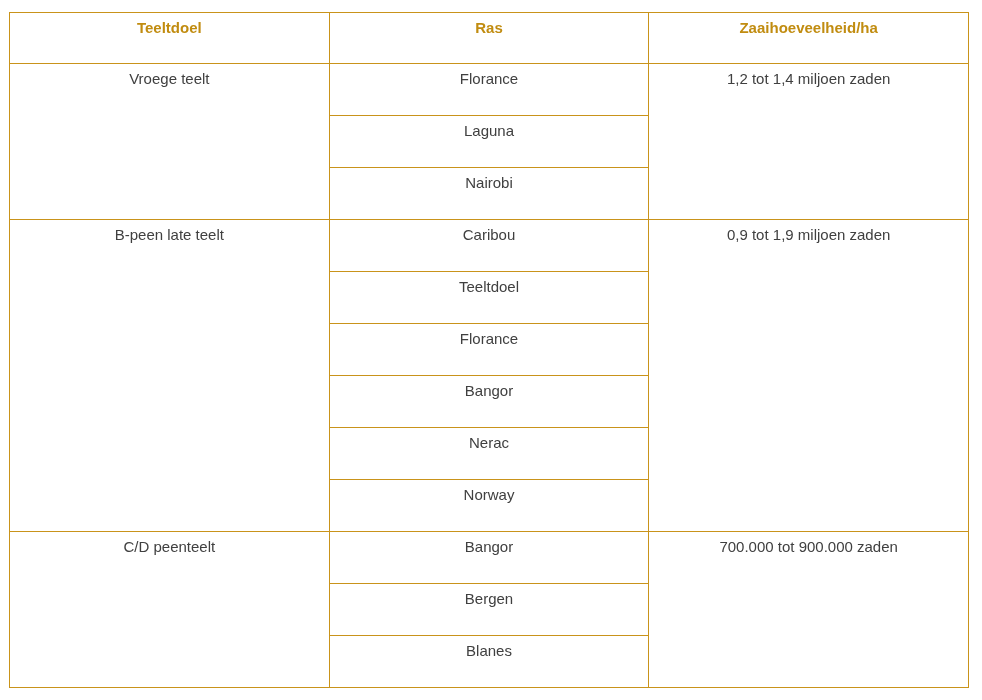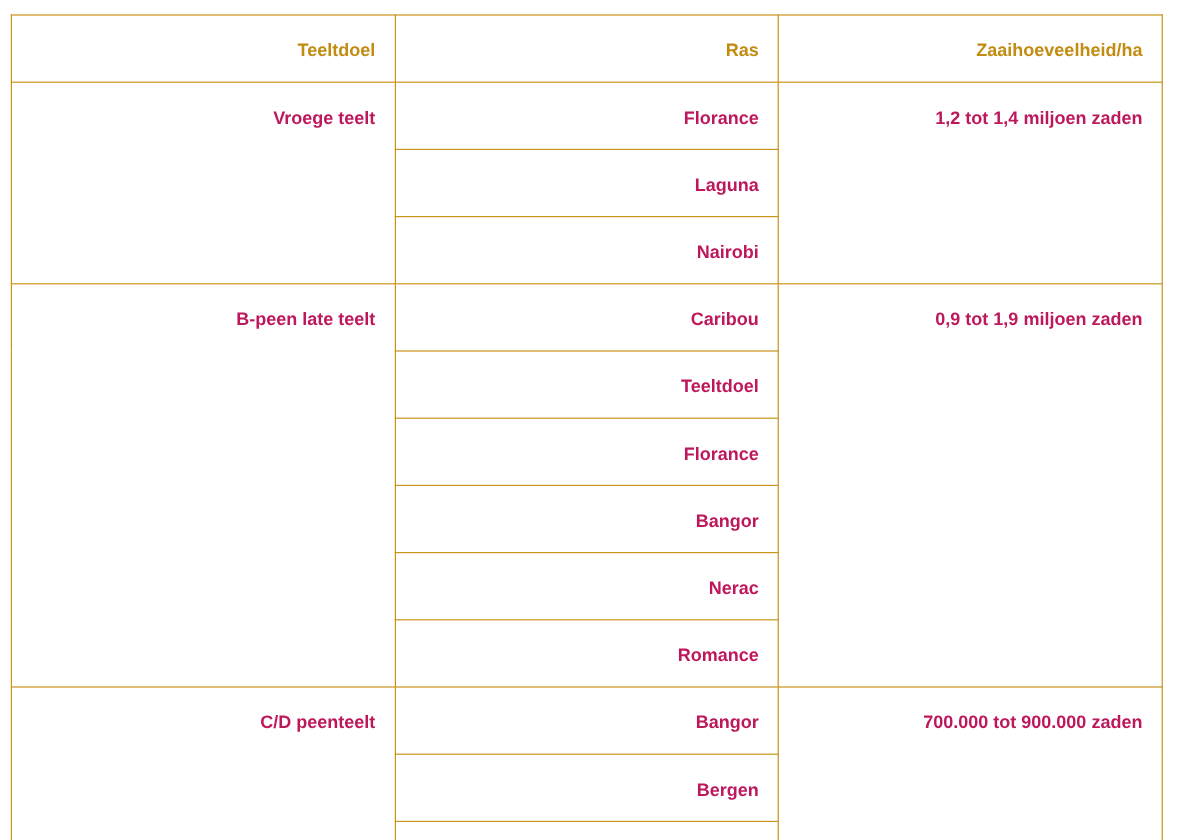--- a/index.html
+++ b/index.html
@@ -19,36 +19,36 @@
     width: 960px;
     border-collapse: collapse;
     table-layout: fixed;
     border: 1.5px solid #C9931A;
   }
   table.cultivation col { width: 33.33%; }
   table.cultivation th,
   table.cultivation td {
     border: 1.5px solid #C9931A;
     vertical-align: top;
-    text-align: right;
-    padding: 20px 16px 16px 16px;
+    text-align: center;
+    padding: 5px 16px 16px 16px;
     box-sizing: border-box;
     font-size: 15px;
     line-height: 19px;
     background: #ffffff;
   }
   table.cultivation th {
     height: 51px;
     color: #C18C10;
     font-weight: bold;
   }
   table.cultivation td {
     height: 52px;
-    color: #be185d;
-    font-weight: bold;
+    color: #404040;
+    font-weight: normal;
   }
 </style>
 </head>
 <body>
 
 <div class="page">
   <table class="cultivation">
     <colgroup>
         <col>
         <col>
@@ -86,21 +86,21 @@
       <tr>
         <td>Florance</td>
       </tr>
       <tr>
         <td>Bangor</td>
       </tr>
       <tr>
         <td>Nerac</td>
       </tr>
       <tr>
-        <td>Romance</td>
+        <td>Norway</td>
       </tr>
 
       <tr>
         <td rowspan="3">C/D peenteelt</td>
         <td>Bangor</td>
         <td rowspan="3">700.000 tot 900.000 zaden</td>
       </tr>
       <tr>
         <td>Bergen</td>
       </tr>

